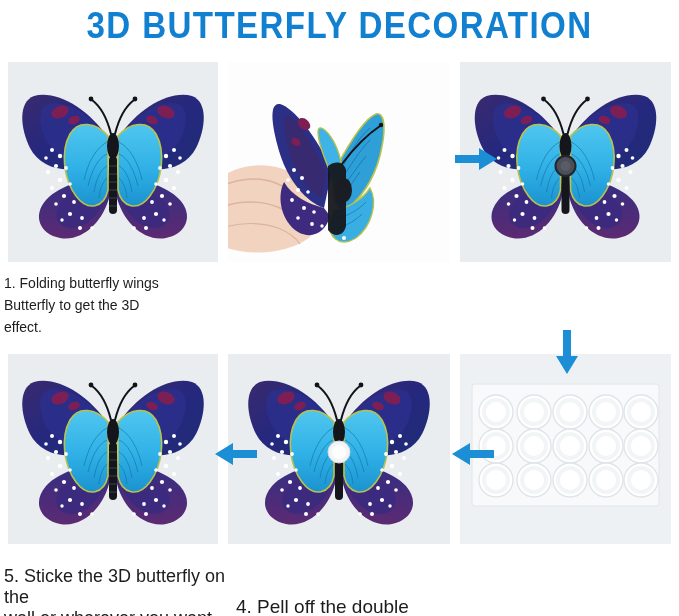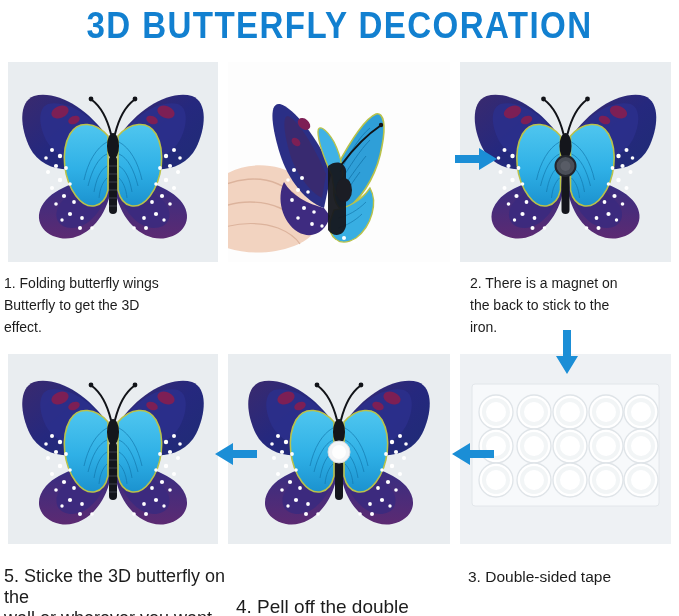--- a/index.html
+++ b/index.html
@@ -550,21 +550,17 @@
 
   <div class="arrow" id="arrow-left-2">
     <svg width="42" height="28" viewBox="0 0 42 28">
       <path d="M42 10 H18 V3 L0 14 L18 25 V18 H42 Z" fill="#1b8ed6"></path>
     </svg>
   </div>
 
   <div class="caption" id="cap-1">1. Folding butterfly wings
    Butterfly to get the 3D
    effect.</div>
-  <div class="caption" id="cap-2">2. There is a magnet on
-the back to stick to the
-iron.</div>
-  <div class="caption" id="cap-3">3. Double-sided tape</div>
   <div class="caption" id="cap-4">4. Pell off the double sided tape.</div>
   <div class="caption" id="cap-5">5. Sticke the 3D butterfly on the
 wall or wherever you want .</div>
 
 </div>
 
 </body></html>

